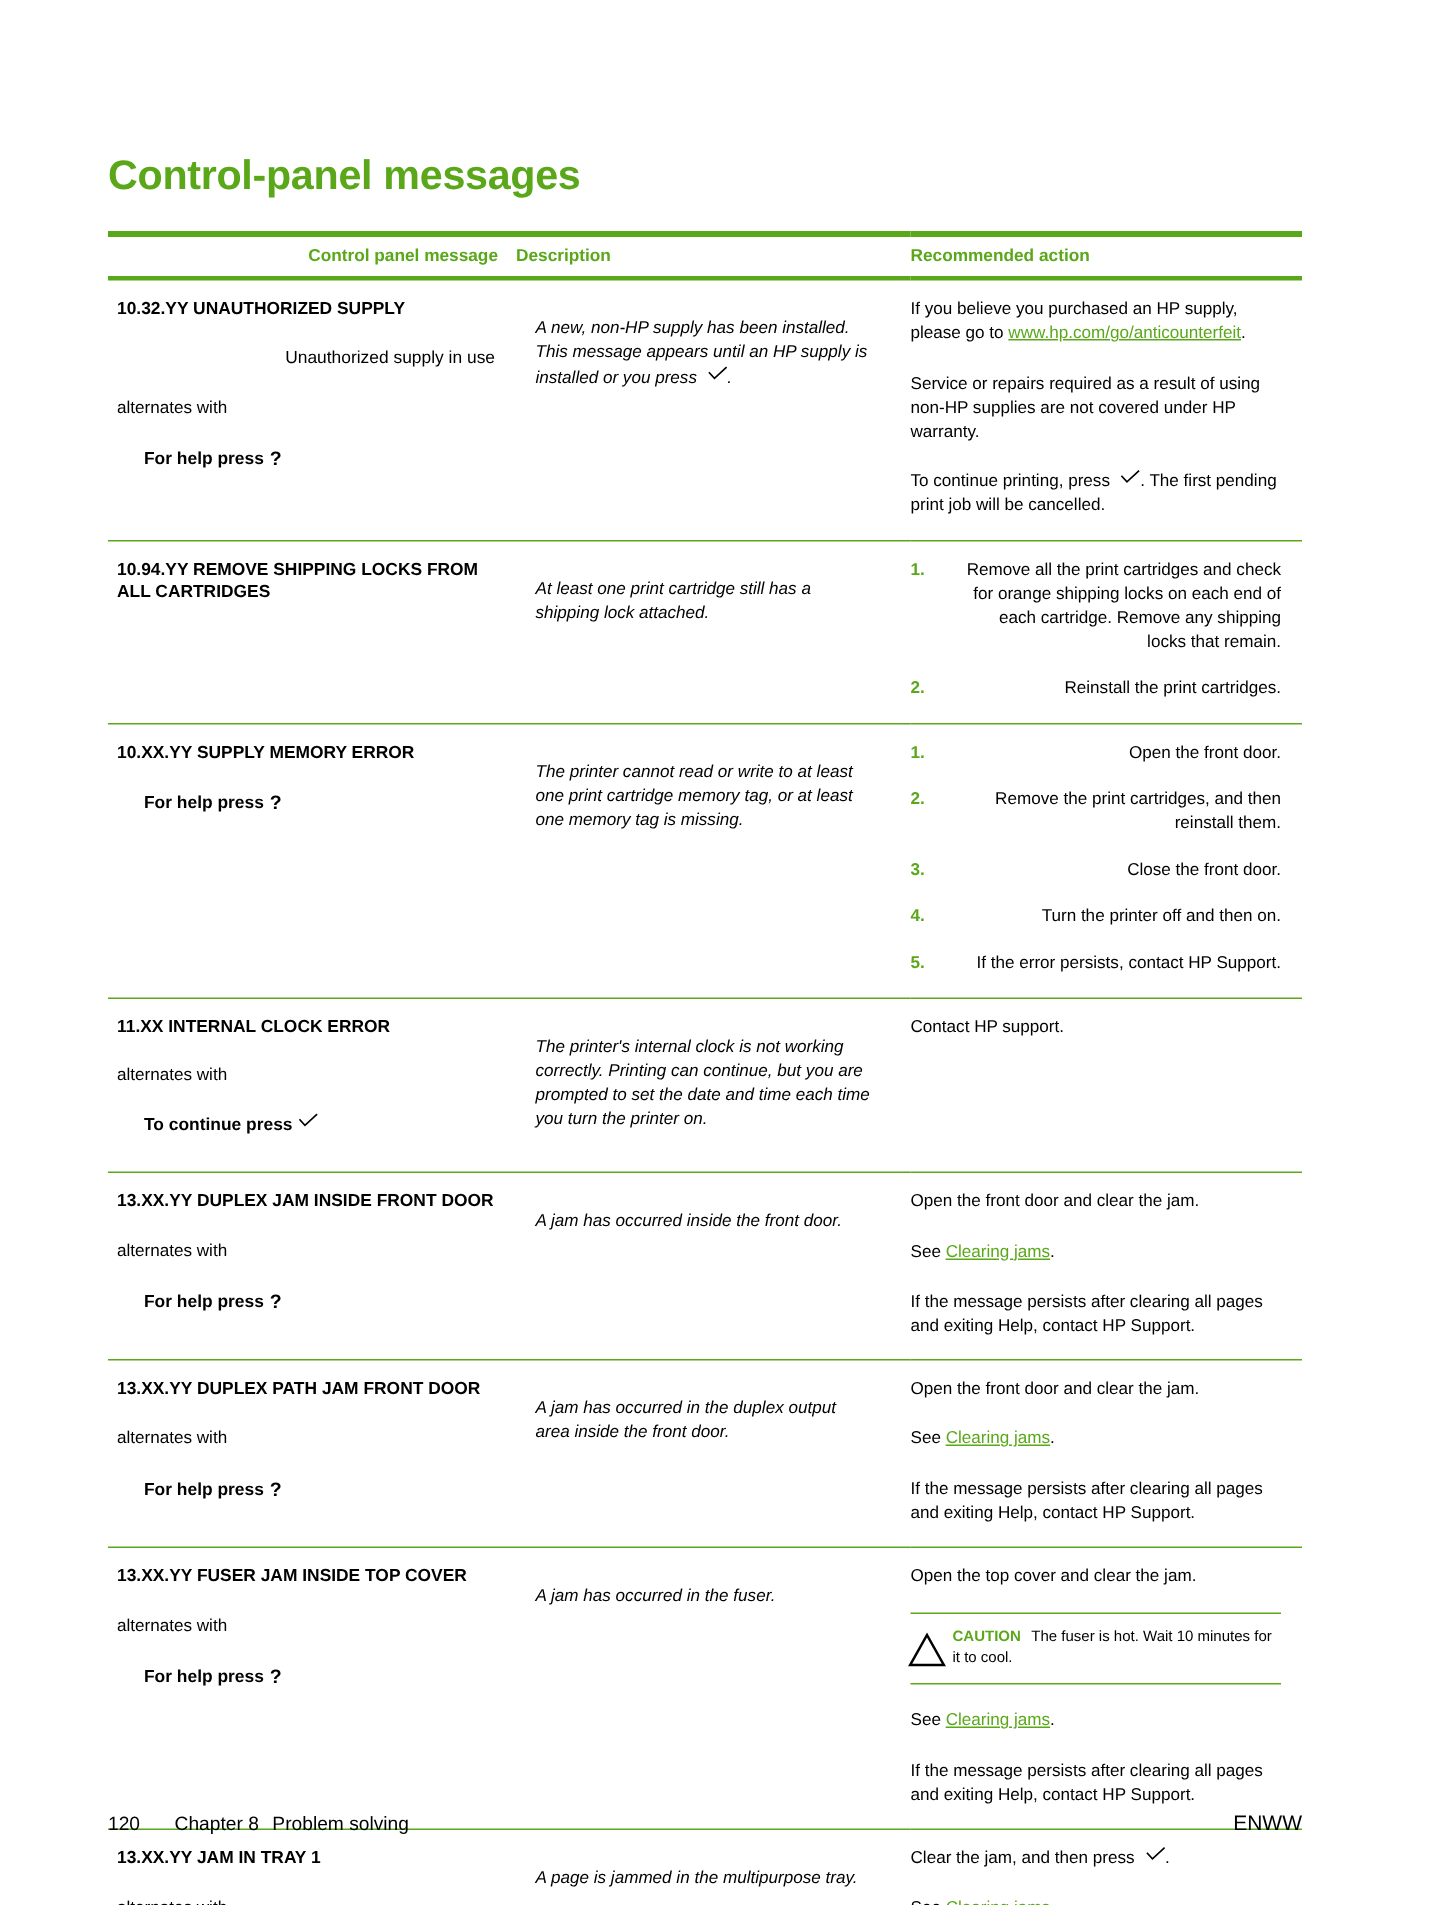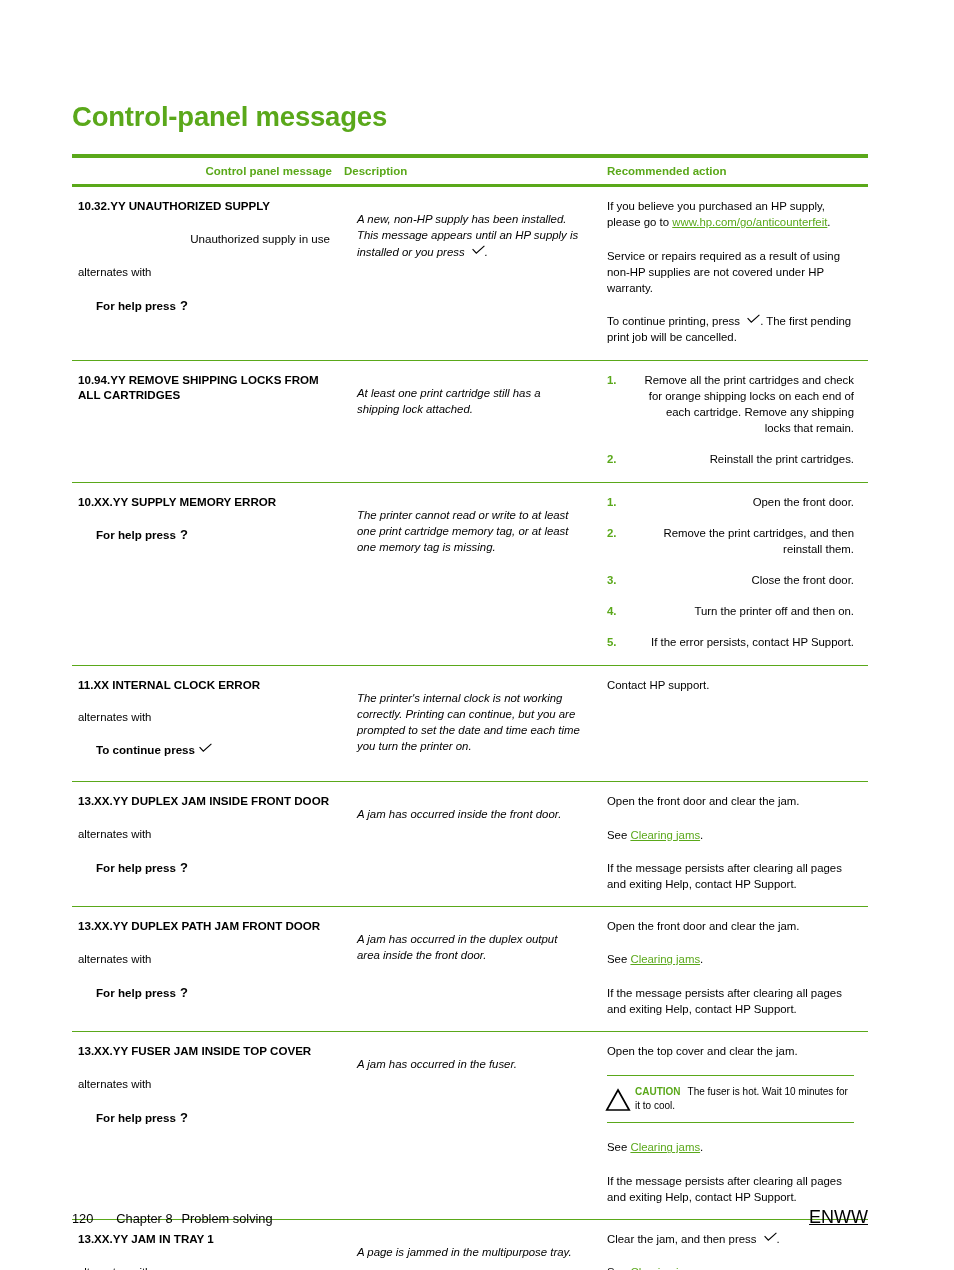--- a/index.html
+++ b/index.html
@@ -190,21 +190,21 @@
     justify-content: space-between;
     align-items: baseline;
     font-size: 12.8px;
   }
   .footer .left {
     display: flex;
     align-items: baseline;
   }
   .footer .pagenum { margin-right: 23px; }
   .footer .chapnum { margin-right: 9px; }
-  .footer .right { font-size: 18px; text-decoration: underline; }
+  .footer .right { font-size: 14px; }
 </style>
 </head>
 <body>
 
 <div class="page">
   <div class="content">
 
     <h1 class="page-title">Control-panel messages</h1>
 
     <table class="msg-table">

